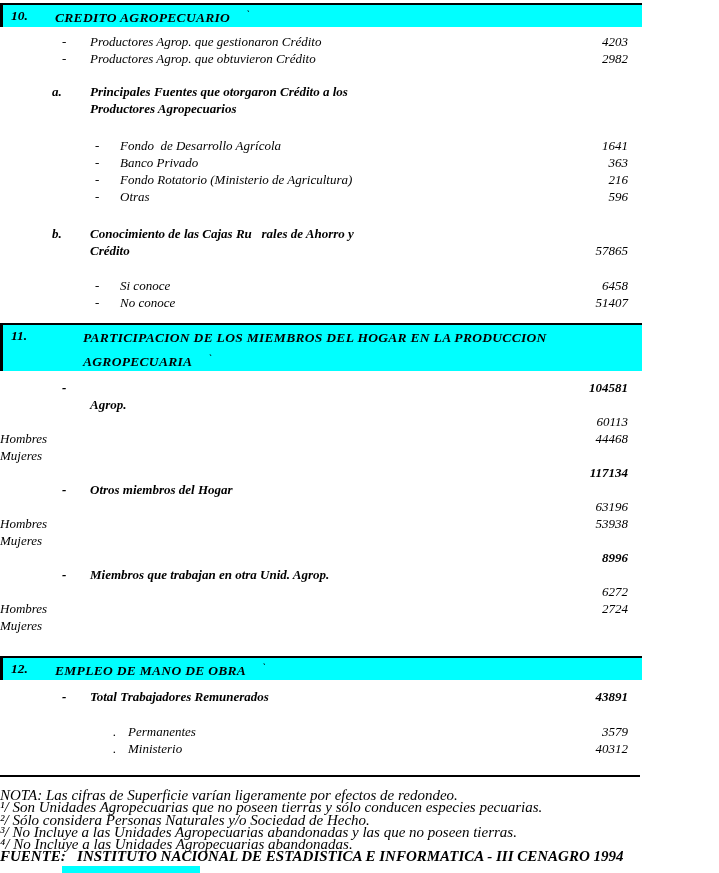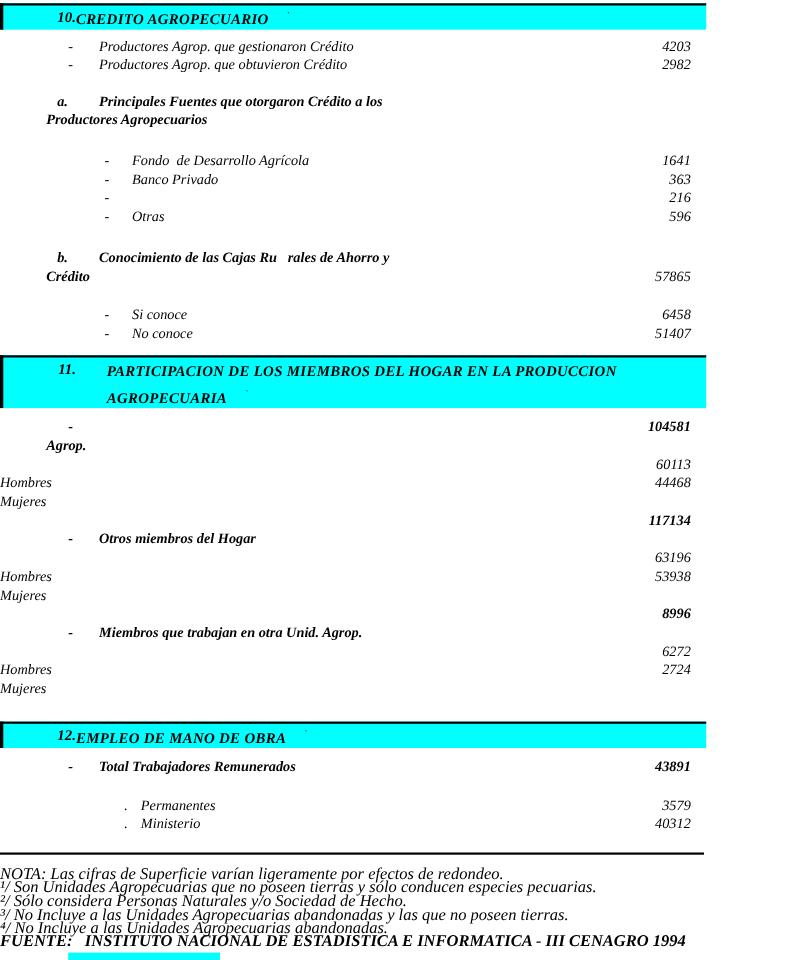--- a/index.html
+++ b/index.html
@@ -7,35 +7,35 @@
     width:719px;height:873px;position:relative;background:#fff;overflow:hidden;
     box-sizing:border-box;padding-top:3px;
     font-family:"Liberation Serif",serif;font-style:italic;font-size:13px;color:#000;
   }
   
   .band{
     width:642px;background:#00FFFF;border-top:2px solid #000;border-left:3px solid #000;
     box-sizing:border-box;display:flex;align-items:center;height:24px;
   }
   .band.two{height:48px;align-items:flex-start;padding-top:3px;gap:28px;}
-  .sec-num{width:44px;padding-left:22px;font-weight:bold;font-size:13.5px;flex:none;text-align:right;}
+  .sec-num{width:44px;padding-left:8px;font-weight:bold;font-size:13.5px;flex:none;}
   .sec-title{font-weight:bold;font-size:13.5px;line-height:20px;letter-spacing:.3px;}
   .mark{font-size:9px;margin-left:16px;vertical-align:5px;font-weight:bold;}
   
   .row{display:flex;width:628px;height:17px;line-height:17px;box-sizing:border-box;align-items:baseline;}
   .row .bullet{flex:none;}
   .row .letter{flex:none;width:38px;font-weight:bold;}
   .row .label{white-space:pre;}
   .row .value{margin-left:auto;text-align:right;white-space:pre;}
   .i1{padding-left:62px;}  .i1 .bullet{width:28px;}
   .i2{padding-left:95px;}  .i2 .bullet{width:25px;}
   .plain{}
   .dot{padding-left:113px;} .dot .bullet{width:15px;}
   .sub{padding-left:52px;}  .sub .label{font-weight:bold;}
-  .cont{padding-left:42px;} .cont .label{font-weight:bold;}
+  .cont{padding-left:90px;} .cont .label{font-weight:bold;}
   .b .label,.b .bullet{font-weight:bold;}
   .bv .value{font-weight:bold;}
   
   .mt6{margin-top:6px;}.mt8{margin-top:8px;}.mt12{margin-top:12px;}
   .mt16{margin-top:16px;}.mt18{margin-top:18px;}.mt20{margin-top:20px;}.mt22{margin-top:22px;}
   
   .rule{width:640px;border-top:2px solid #000;margin-top:18px;}
   .notes{margin-top:12px;font-size:15px;}
   .note{height:12.3px;line-height:12.3px;white-space:pre;}
   .fuente{font-weight:bold;}
@@ -73,20 +73,21 @@
     <span class="label">Fondo  de Desarrollo Agrícola</span>
     <span class="value">1641</span>
   </div>
   <div class="row i2">
     <span class="bullet">-</span>
     <span class="label">Banco Privado</span>
     <span class="value">363</span>
   </div>
   <div class="row i2">
     <span class="bullet">-</span>
+    <span class="label">Fondo Rotatorio (Ministerio de Agricultura)</span>
     <span class="value">216</span>
   </div>
   <div class="row i2">
     <span class="bullet">-</span>
     <span class="label">Otras</span>
     <span class="value">596</span>
   </div>
   <div class="row sub mt20">
     <span class="letter">b.</span>
     <span class="label">Conocimiento de las Cajas Ru   rales de Ahorro y</span>

